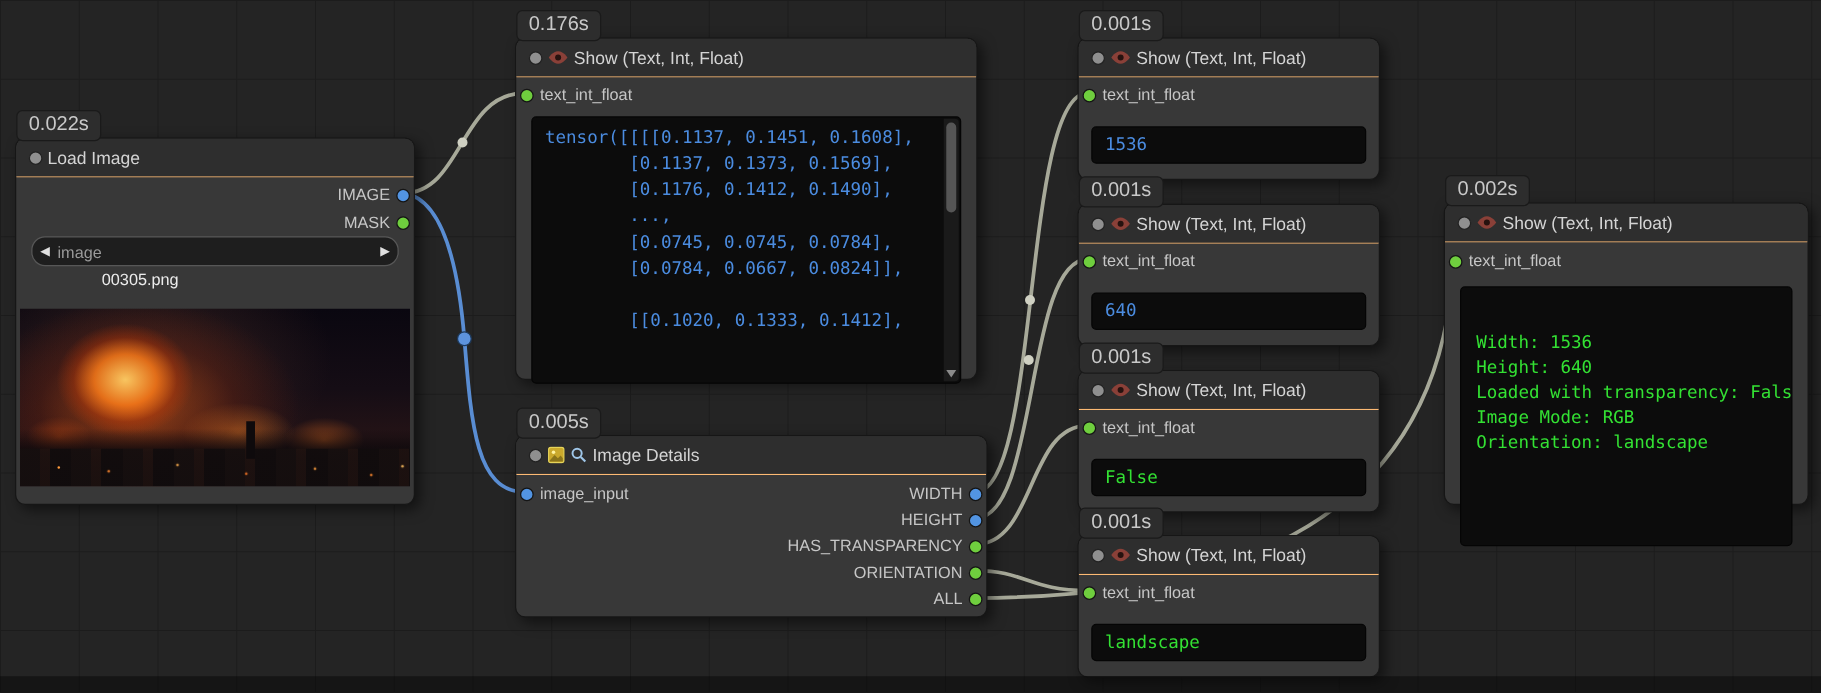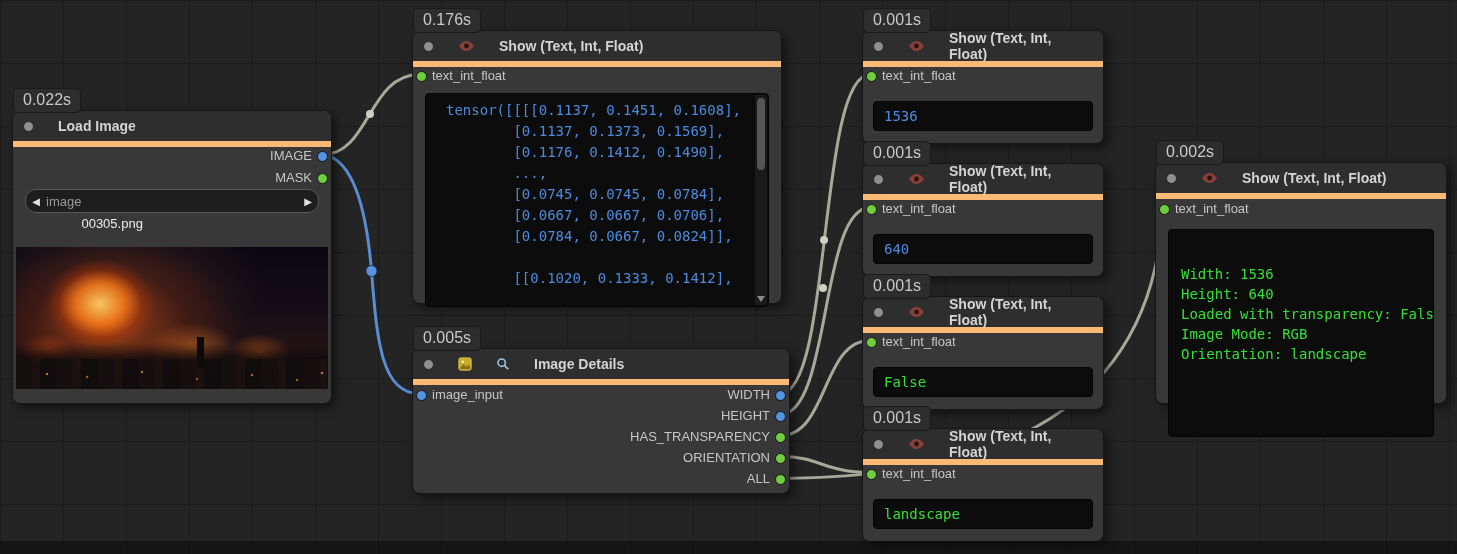--- a/index.html
+++ b/index.html
@@ -13,23 +13,23 @@
     font-family:"Liberation Sans", sans-serif;
   }
   #wires{position:absolute; left:0; top:0; z-index:0;}
   .node{
     position:absolute; z-index:2; background:#383838;
     border:1px solid #161616; border-radius:8px;
     box-shadow:4px 4px 10px rgba(0,0,0,.5);
   }
   .titlebar{
     height:30px; background:#2e2e2e; border-radius:7px 7px 0 0;
-    border-bottom:6px solid #fdba74;
-    display:flex; align-items:center; gap:24px; padding:0 10px;
-    color:#d4d4d4; font-size:14px;font-weight:bold;
+    border-bottom:1px solid #fdba74;
+    display:flex; align-items:center; gap:4px; padding:0 10px;
+    color:#d4d4d4; font-size:14px;
   }
   .status-dot{width:9px;height:9px;border-radius:50%;background:#8f8f8f;border:1px solid #222;flex:0 0 auto;}
   .timing-badge{
     position:absolute; top:-23px; left:0; z-index:2;
     background:#2d2d2d; border:1px solid #1a1a1a; border-radius:5px;
     color:#c9c9c9; font-size:16px; padding:2px 9px 3px;
   }
   .port{position:absolute; width:9px; height:9px; border-radius:50%; border:1px solid #151515; z-index:3;}
   .port.in{left:3px;} .port.out{right:3px;}
   .port.blue{background:#5294e2;} .port.green{background:#6fce3e;}
@@ -135,27 +135,26 @@
       <span class="icon">
         <svg width="17" height="12" viewBox="0 0 24 16">
             <path d="M12 1C6 1 1.5 8 1.5 8S6 15 12 15 22.5 8 22.5 8 18 1 12 1Z" fill="#8a4038"></path>
             <circle cx="12" cy="8" r="3.4" fill="#26120f"></circle>
           </svg>
       </span>
       <span>Show (Text, Int, Float)</span>
     </div>
     <span class="port in green" style="top:40px"></span>
     <span class="in-label" style="top:36px">text_int_float</span>
-    <div class="textbox" style="left:12px; right:12px; top:62px; height:200px; padding:6px 22px 6px 20px;">
+    <div class="textbox" style="left:12px; right:12px; top:62px; height:200px; padding:6px 22px 6px 10px;">
       <div class="code-line">tensor([[[[0.1137, 0.1451, 0.1608],</div>
       <div class="code-line">        [0.1137, 0.1373, 0.1569],</div>
       <div class="code-line">        [0.1176, 0.1412, 0.1490],</div>
       <div class="code-line">        ...,</div>
       <div class="code-line">        [0.0745, 0.0745, 0.0784],</div>
-      <div class="code-line">        [0.0667, 0.0667, 0.0706],</div>
       <div class="code-line">        [0.0784, 0.0667, 0.0824]],</div>
       <div class="code-line"></div>
       <div class="code-line">        [[0.1020, 0.1333, 0.1412],</div>
       <div class="scrollbar">
         <div class="scroll-thumb"></div>
         <div class="scroll-down"></div>
       </div>
     </div>
   </div>
 

